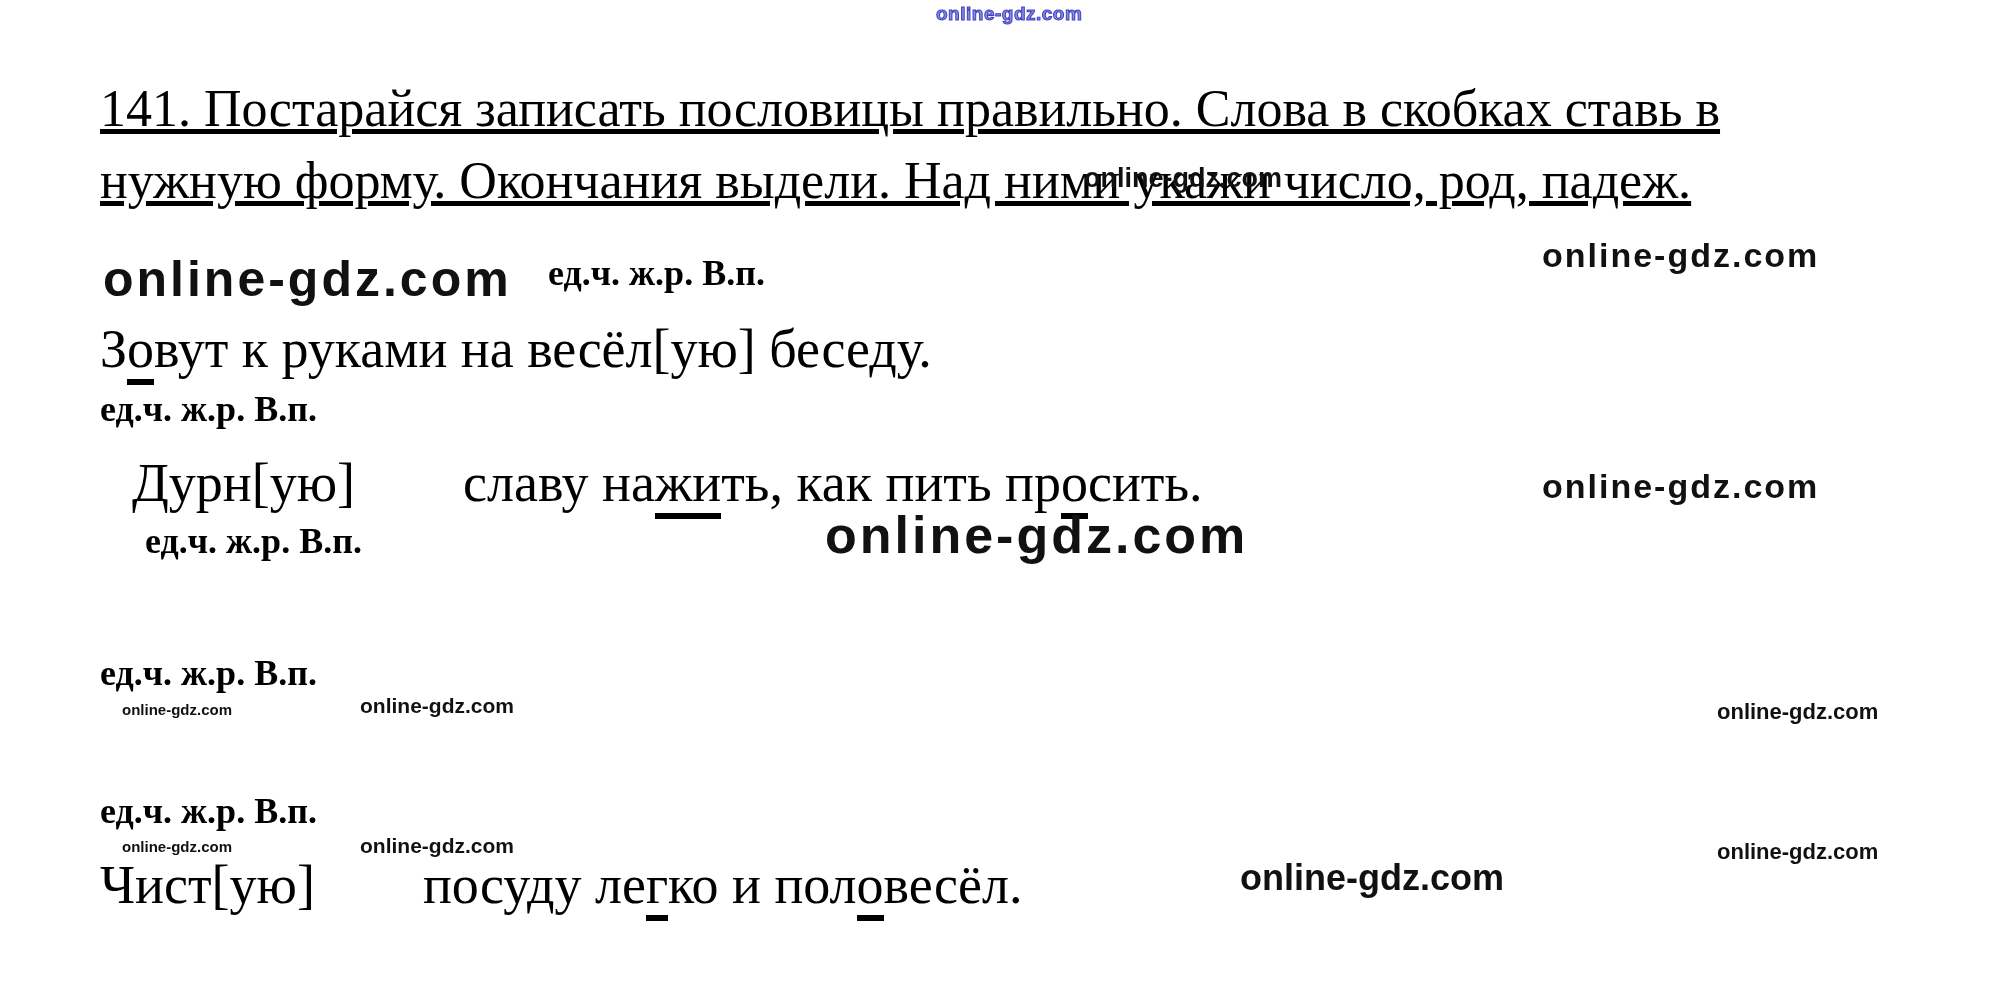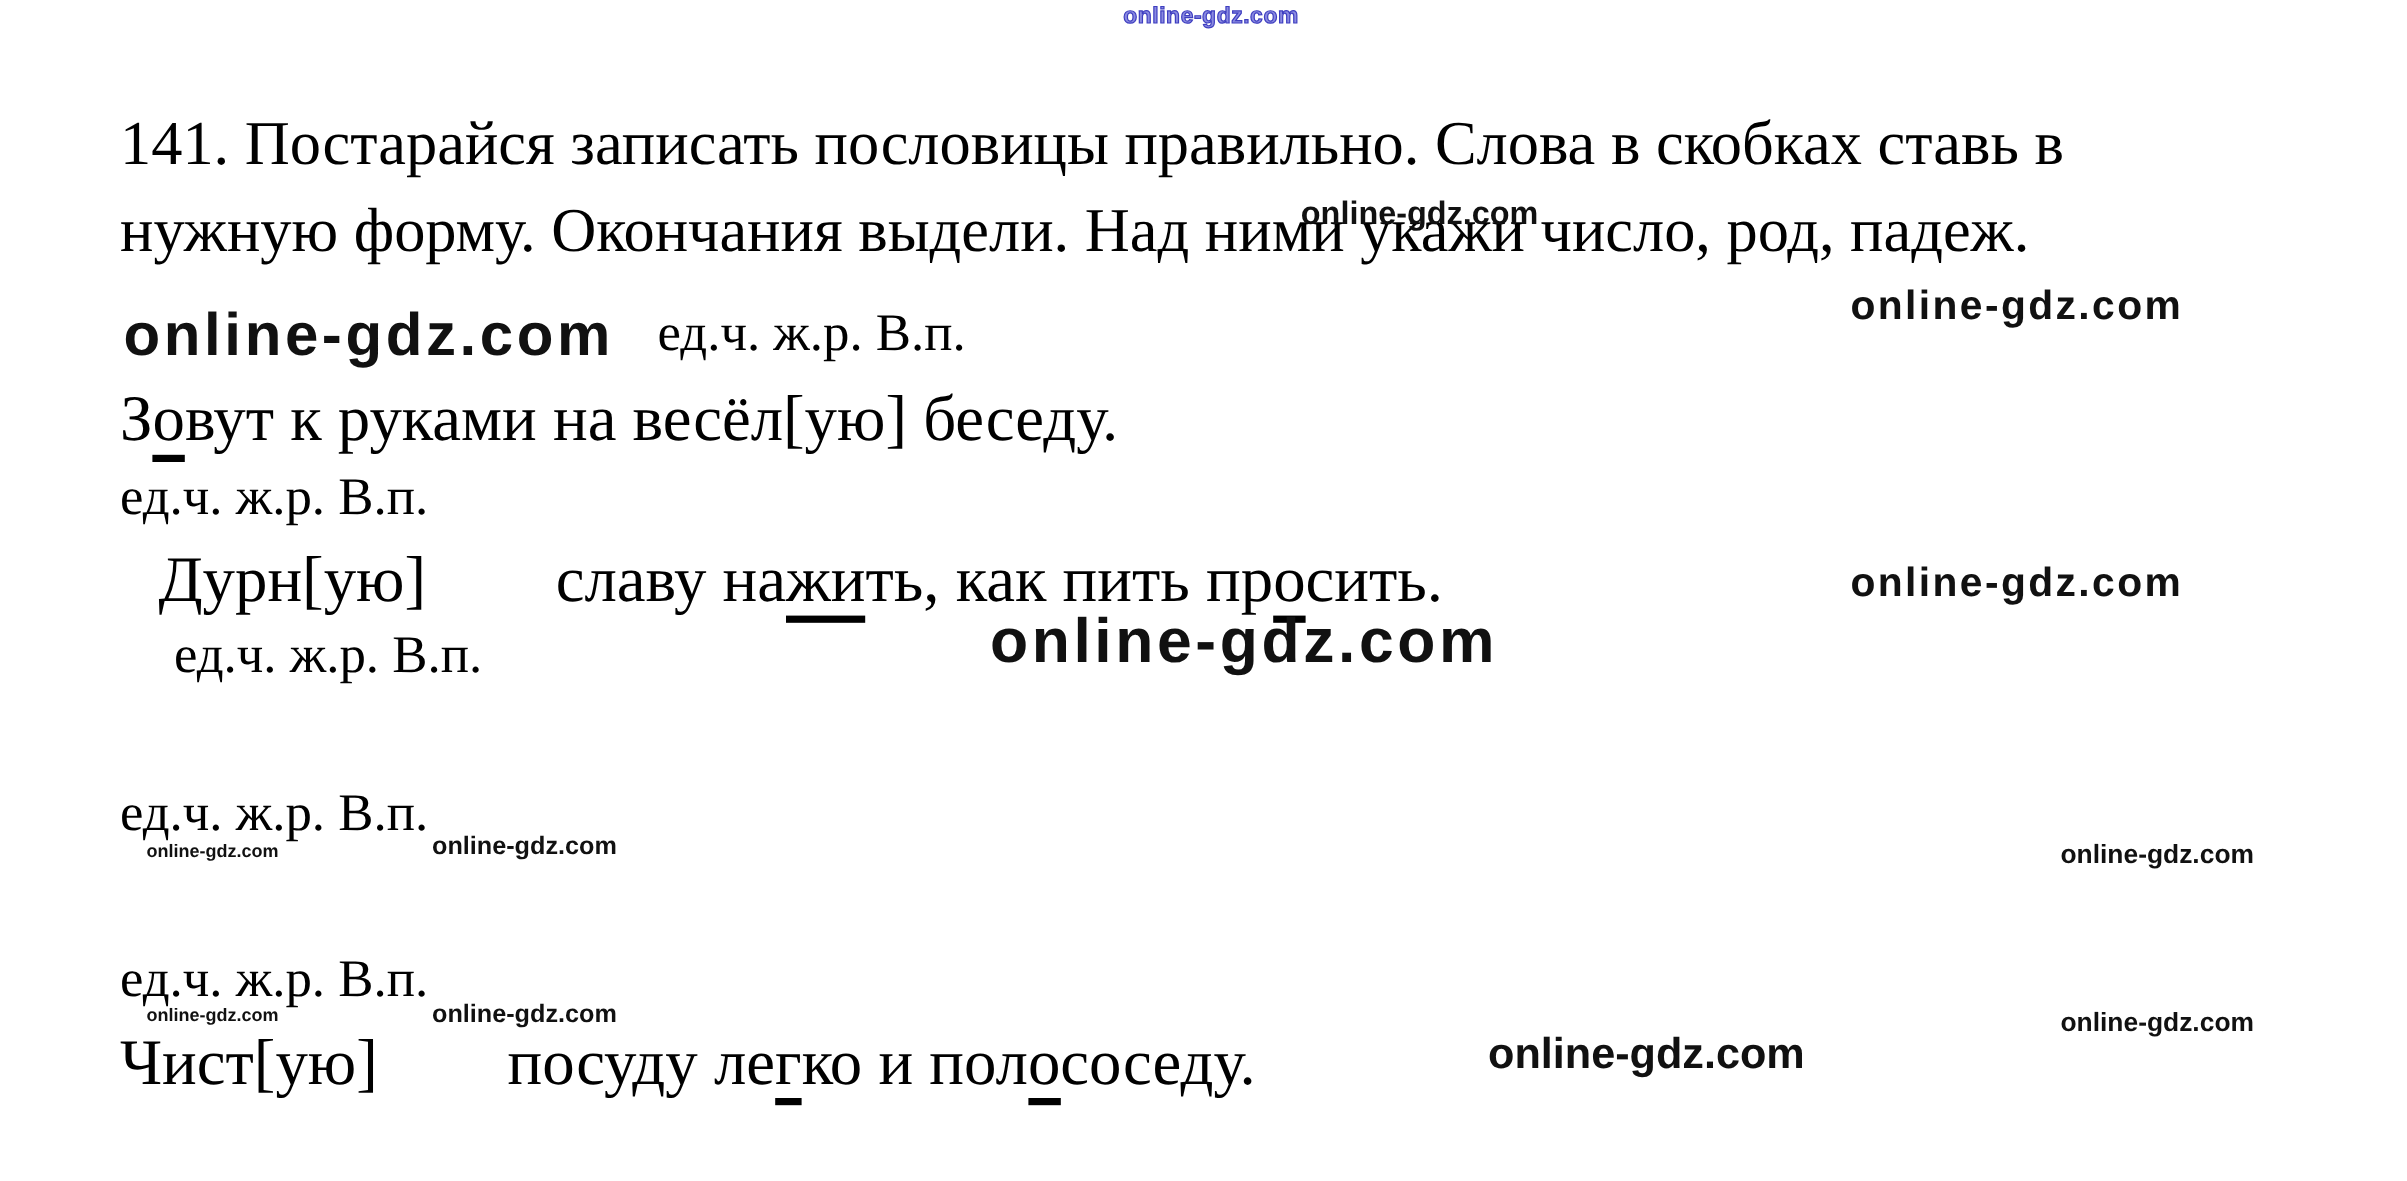--- a/index.html
+++ b/index.html
@@ -19,38 +19,38 @@
     color:#111111;
   }
   .wm-top{
     font-family:"Liberation Sans","DejaVu Sans",sans-serif;
     font-weight:600;
     color:#8a8ae0;
     -webkit-text-stroke:1px #3e3ec0;
     letter-spacing:0.5px;
   }
   .title-line{font-size:52px;line-height:72px;}
-  .annotation{font-size:44px;}
+  .annotation{font-size:36px;font-weight:bold;}
   .proverb{font-size:54px;}
   .u{
     border-bottom:6px solid #000000;
     padding-bottom:1px;
     display:inline-block;
     line-height:1.05;
   }
   .gap{display:inline-block;width:108px;}
 </style>
 </head>
 <body>
 
 <div class="page">
 
   <span class="abs wm-top" style="left:936px;top:3px;font-size:19px;">online-gdz.com</span>
 
-  <div class="abs" style="left:100px;top:85px;">
+  <div class="abs" style="left:100px;top:73px;text-decoration:underline;">
     <div class="title-line">141. Постарайся записать пословицы правильно. Слова в скобках ставь в</div>
     <div class="title-line">нужную форму. Окончания выдели. Над ними укажи число, род, падеж.</div>
   </div>
 
   <span class="abs wm" style="left:1084px;top:163px;font-size:27px;">online-gdz.com</span>
 
   <span class="abs wm" style="left:1542px;top:236px;font-size:34px;letter-spacing:2px;">online-gdz.com</span>
   <span class="abs wm" style="left:1542px;top:467px;font-size:34px;letter-spacing:2px;">online-gdz.com</span>
   <span class="abs wm" style="left:1717px;top:699px;font-size:22px;">online-gdz.com</span>
   <span class="abs wm" style="left:1717px;top:839px;font-size:22px;">online-gdz.com</span>
@@ -65,16 +65,16 @@
   <span class="abs annotation" style="left:145px;top:520px;">ед.ч. ж.р. В.п.</span>
   <span class="abs wm" style="left:825px;top:505px;font-size:52px;letter-spacing:3px;">online-gdz.com</span>
 
   <span class="abs annotation" style="left:100px;top:652px;">ед.ч. ж.р. В.п.</span>
   <span class="abs wm" style="left:122px;top:701px;font-size:15px;">online-gdz.com</span>
   <span class="abs wm" style="left:360px;top:694px;font-size:21px;">online-gdz.com</span>
 
   <span class="abs annotation" style="left:100px;top:790px;">ед.ч. ж.р. В.п.</span>
   <span class="abs wm" style="left:122px;top:838px;font-size:15px;">online-gdz.com</span>
   <span class="abs wm" style="left:360px;top:834px;font-size:21px;">online-gdz.com</span>
-  <div class="abs proverb" style="left:100px;top:854px;"><span>Чист[ую]</span><span class="gap"></span><span>посуду ле</span><span class="u">г</span><span>ко и пол</span><span class="u">о</span><span>соседу.</span></div>
+  <div class="abs proverb" style="left:100px;top:854px;"><span>Чист[ую]</span><span class="gap"></span><span>посуду ле</span><span class="u">г</span><span>ко и пол</span><span class="u">о</span><span>весёл.</span></div>
   <span class="abs wm" style="left:1240px;top:857px;font-size:36px;font-weight:700;">online-gdz.com</span>
 
 </div>
 
 </body></html>

